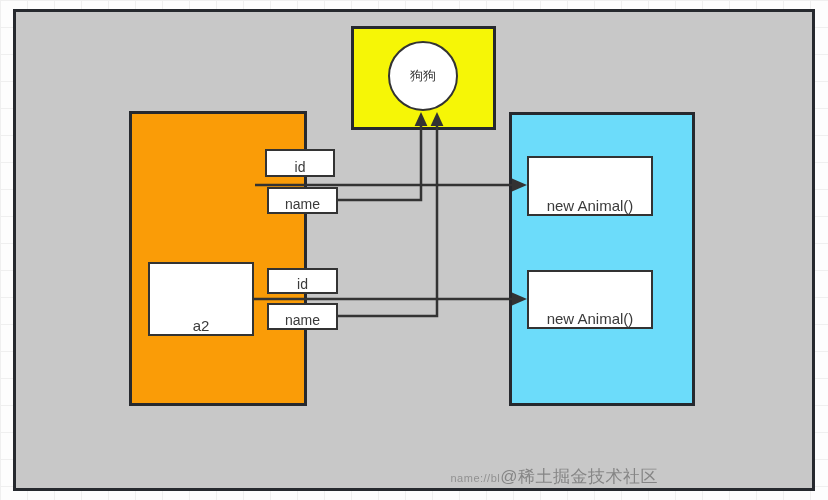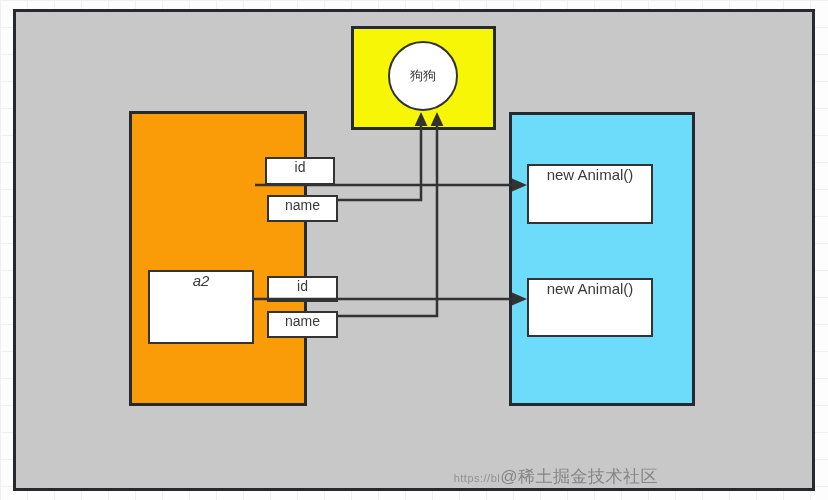--- a/index.html
+++ b/index.html
@@ -20,33 +20,33 @@
     background: #c8c8c8; border: 3px solid #26292e;
   }
 
   .container-box { position: absolute; border: 3px solid #26292e; }
   .pool-box   { left: 351px; top: 26px;  width: 145px; height: 104px; background: #f6f606; }
   .stack-box  { left: 129px; top: 111px; width: 178px; height: 295px; background: #fa9c07; }
   .heap-box   { left: 509px; top: 112px; width: 186px; height: 294px; background: #6cdcfa; }
 
   .node {
     position: absolute; background: #ffffff; border: 2px solid #333333;
-    display: flex; align-items: flex-start; justify-content: center;
-    color: #3a3a3a; font-size: 15px; margin-top: 8px;
+    display: flex; align-items: flex-end; justify-content: center;
+    color: #3a3a3a; font-size: 15px;
   }
   .circle-node {
     position: absolute; left: 388px; top: 41px; width: 70px; height: 70px;
     background: #ffffff; border: 2px solid #333333; border-radius: 50%;
     display: flex; align-items: center; justify-content: center;
     color: #3a3a3a; font-size: 13px;
   }
   .ref-a1  { left: 147px; top: 148px; width: 108px; height: 75px; }
   .id-1    { left: 265px; top: 149px; width: 70px;  height: 28px; font-size: 14px; }
   .name-1  { left: 267px; top: 187px; width: 71px;  height: 27px; font-size: 14px; }
-  .ref-a2  { left: 148px; top: 262px; width: 106px; height: 74px; font-style: italic; }
+  .ref-a2  { left: 148px; top: 262px; width: 106px; height: 74px; }
   .id-2    { left: 267px; top: 268px; width: 71px;  height: 26px; font-size: 14px; }
   .name-2  { left: 267px; top: 303px; width: 71px;  height: 27px; font-size: 14px; }
   .obj-1   { left: 527px; top: 156px; width: 126px; height: 60px; }
   .obj-2   { left: 527px; top: 270px; width: 126px; height: 59px; }
 
   .arrows { position: absolute; left: 0; top: 0; width: 828px; height: 500px; pointer-events: none; }
   .arrows polyline, .arrows line { stroke: #333333; stroke-width: 2.5; fill: none; }
   .arrows polygon { fill: #333333; stroke: none; }
 
   .watermark {
@@ -109,16 +109,16 @@
       <line x1="253" y1="299" x2="513" y2="299"></line>
       <polygon points="527,299 512,292.5 512,305.5"></polygon>
     </g>
     <g>
       <polyline points="338,316 437,316 437,124"></polyline>
       <polygon points="437,112 430.6,126 443.4,126"></polygon>
     </g>
   </svg>
 
   <div class="watermark">
-    <span class="wm-url">https://bl</span><span>@稀土掘金技术社区</span>
+    <span class="wm-url">name://bl</span><span>@稀土掘金技术社区</span>
   </div>
 
 </div>
 
 </body></html>

